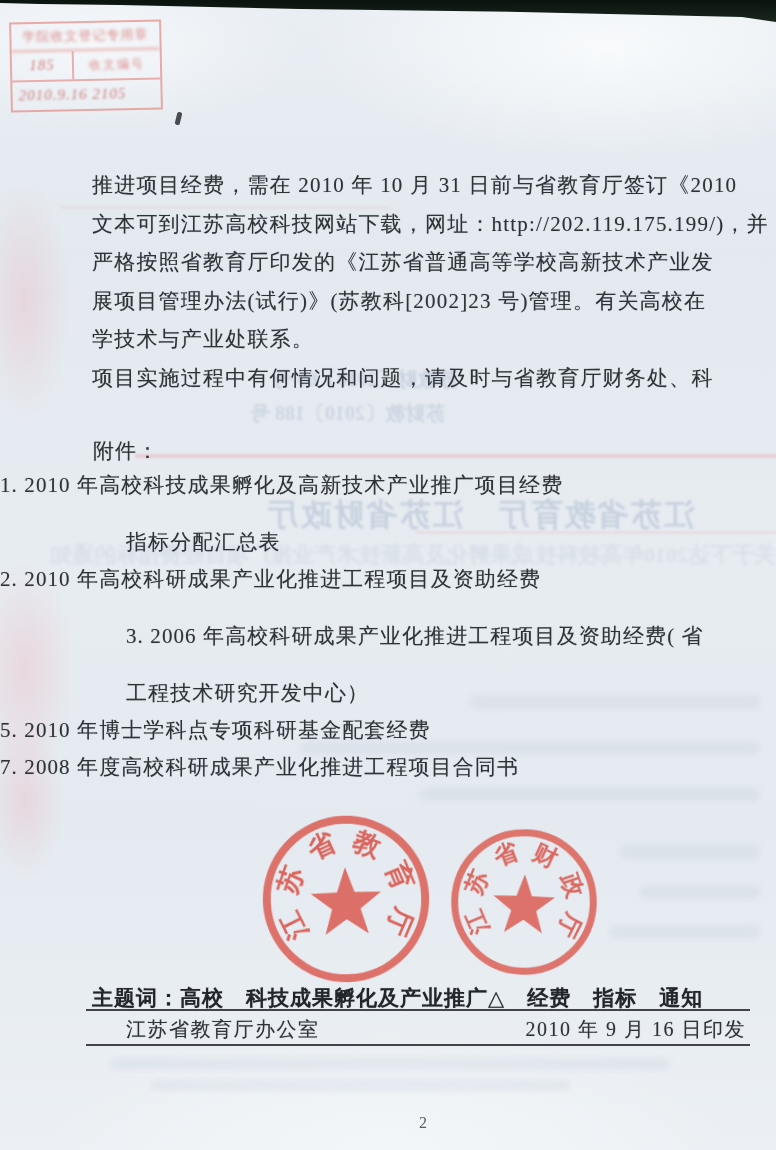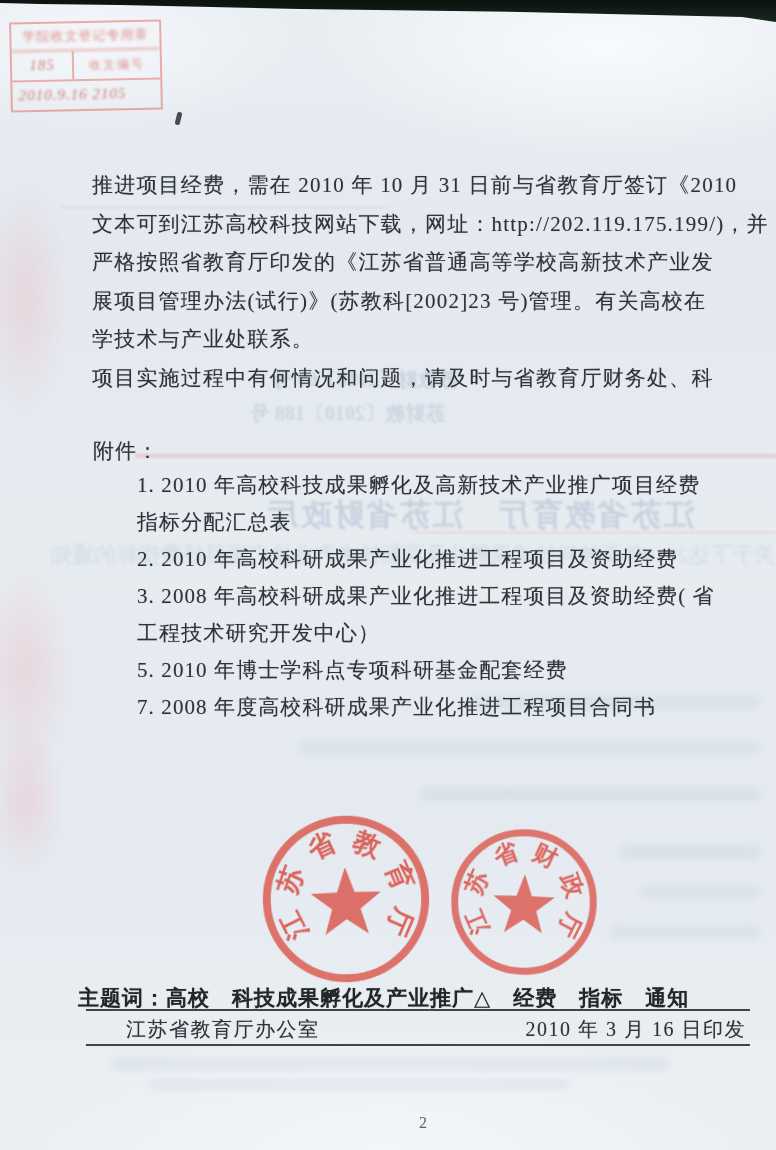--- a/index.html
+++ b/index.html
@@ -45,33 +45,33 @@
   .stamp-row3{height:26px;line-height:26px;padding-left:6px;}
   .hand{font-style:italic;font-size:15px;color:rgba(198,88,84,.9);filter:blur(.8px);
         letter-spacing:1px;}
 
   
   .ink{color:#2e3338;text-shadow:0 0 1px rgba(52,58,64,.35);}
   .para{position:absolute;left:92px;top:166px;width:640px;font-size:21px;line-height:38.5px;}
   .pline{white-space:nowrap;letter-spacing:1.2px;}
   .attach-label{position:absolute;left:93px;top:437px;font-size:21px;letter-spacing:1px;}
   .attach-list{position:absolute;left:0;top:467px;width:776px;font-size:21px;line-height:37px;}
-  .aline{white-space:nowrap;letter-spacing:1.1px;padding-left:137px;}
-  .aline.c{}
+  .aline{white-space:nowrap;letter-spacing:1.1px;}
+  .aline.c{padding-left:126px;margin-top:20px;}
 
   
   .date-line{position:absolute;left:321px;top:880px;font-size:21px;letter-spacing:4.5px;
     color:#4c525a;text-shadow:0 0 1px rgba(70,76,84,.4);white-space:nowrap;}
   .seal{position:absolute;color:#d9473b;filter:blur(.45px);}
   .seal svg{display:block;width:100%;height:100%;}
   .seal-left{left:258px;top:811px;width:176px;height:176px;opacity:.82;transform:rotate(-2deg);}
   .seal-right{left:447px;top:825px;width:154px;height:154px;opacity:.8;transform:rotate(2deg);}
 
   
-  .subject-row{position:absolute;left:78px;top:984px;width:670px;font-size:21px;
+  .subject-row{position:absolute;left:92px;top:984px;width:670px;font-size:21px;
     font-weight:bold;color:#22262a;letter-spacing:1px;white-space:nowrap;
     text-shadow:0 0 1px rgba(30,34,40,.4);}
   .rule{position:absolute;left:86px;width:664px;height:2px;background:#23272b;opacity:.85;}
   .rule1{top:1009px;}
   .rule2{top:1044px;}
   .office-row{position:absolute;left:86px;top:1016px;width:664px;display:flex;
     justify-content:space-between;font-size:20px;letter-spacing:1.5px;
     padding:0;box-sizing:border-box;}
   .office-row .office{margin-left:40px;}
   .office-row .pdate{margin-right:4px;}
@@ -128,21 +128,21 @@
     <div class="pline">展项目管理办法(试行)》(苏教科[2002]23 号)管理。有关高校在</div>
     <div class="pline">学技术与产业处联系。</div>
     <div class="pline">项目实施过程中有何情况和问题，请及时与省教育厅财务处、科</div>
   </div>
 
   <div class="attach-label ink">附件：</div>
   <div class="attach-list ink">
     <div class="aline">1. 2010 年高校科技成果孵化及高新技术产业推广项目经费</div>
     <div class="aline c">指标分配汇总表</div>
     <div class="aline">2. 2010 年高校科研成果产业化推进工程项目及资助经费</div>
-    <div class="aline c">3. 2008 年高校科研成果产业化推进工程项目及资助经费( 省</div>
+    <div class="aline c">3. 2006 年高校科研成果产业化推进工程项目及资助经费( 省</div>
     <div class="aline c">工程技术研究开发中心）</div>
     <div class="aline">5. 2010 年博士学科点专项科研基金配套经费</div>
     <div class="aline">7. 2008 年度高校科研成果产业化推进工程项目合同书</div>
   </div>
 
 
   <div class="seal seal-left">
     <svg viewBox="0 0 200 200">
       <circle cx="100" cy="100" r="90" fill="none" stroke="currentColor" stroke-width="9" opacity=".9"></circle>
       <path transform="translate(100,106)" fill="currentColor" opacity=".92" d="M0,-42 L10,-13.8 L39.9,-13 L16.2,5.3 L24.7,34 L0,17 L-24.7,34 L-16.2,5.3 L-39.9,-13 L-10,-13.8 Z"></path>
@@ -191,18 +191,18 @@
         </g>
     </svg>
   </div>
 
   <div class="subject-row">
     <span>主题词：</span><span>高校　科技成果孵化及产业推广△　经费　指标　通知</span>
   </div>
   <div class="rule rule1"></div>
   <div class="office-row ink">
     <span class="office">江苏省教育厅办公室</span>
-    <span class="pdate">2010 年 3 月 16 日印发</span>
+    <span class="pdate">2010 年 9 月 16 日印发</span>
   </div>
   <div class="rule rule2"></div>
 
   <div class="pageno">2</div>
 </div>
 
 </body></html>

